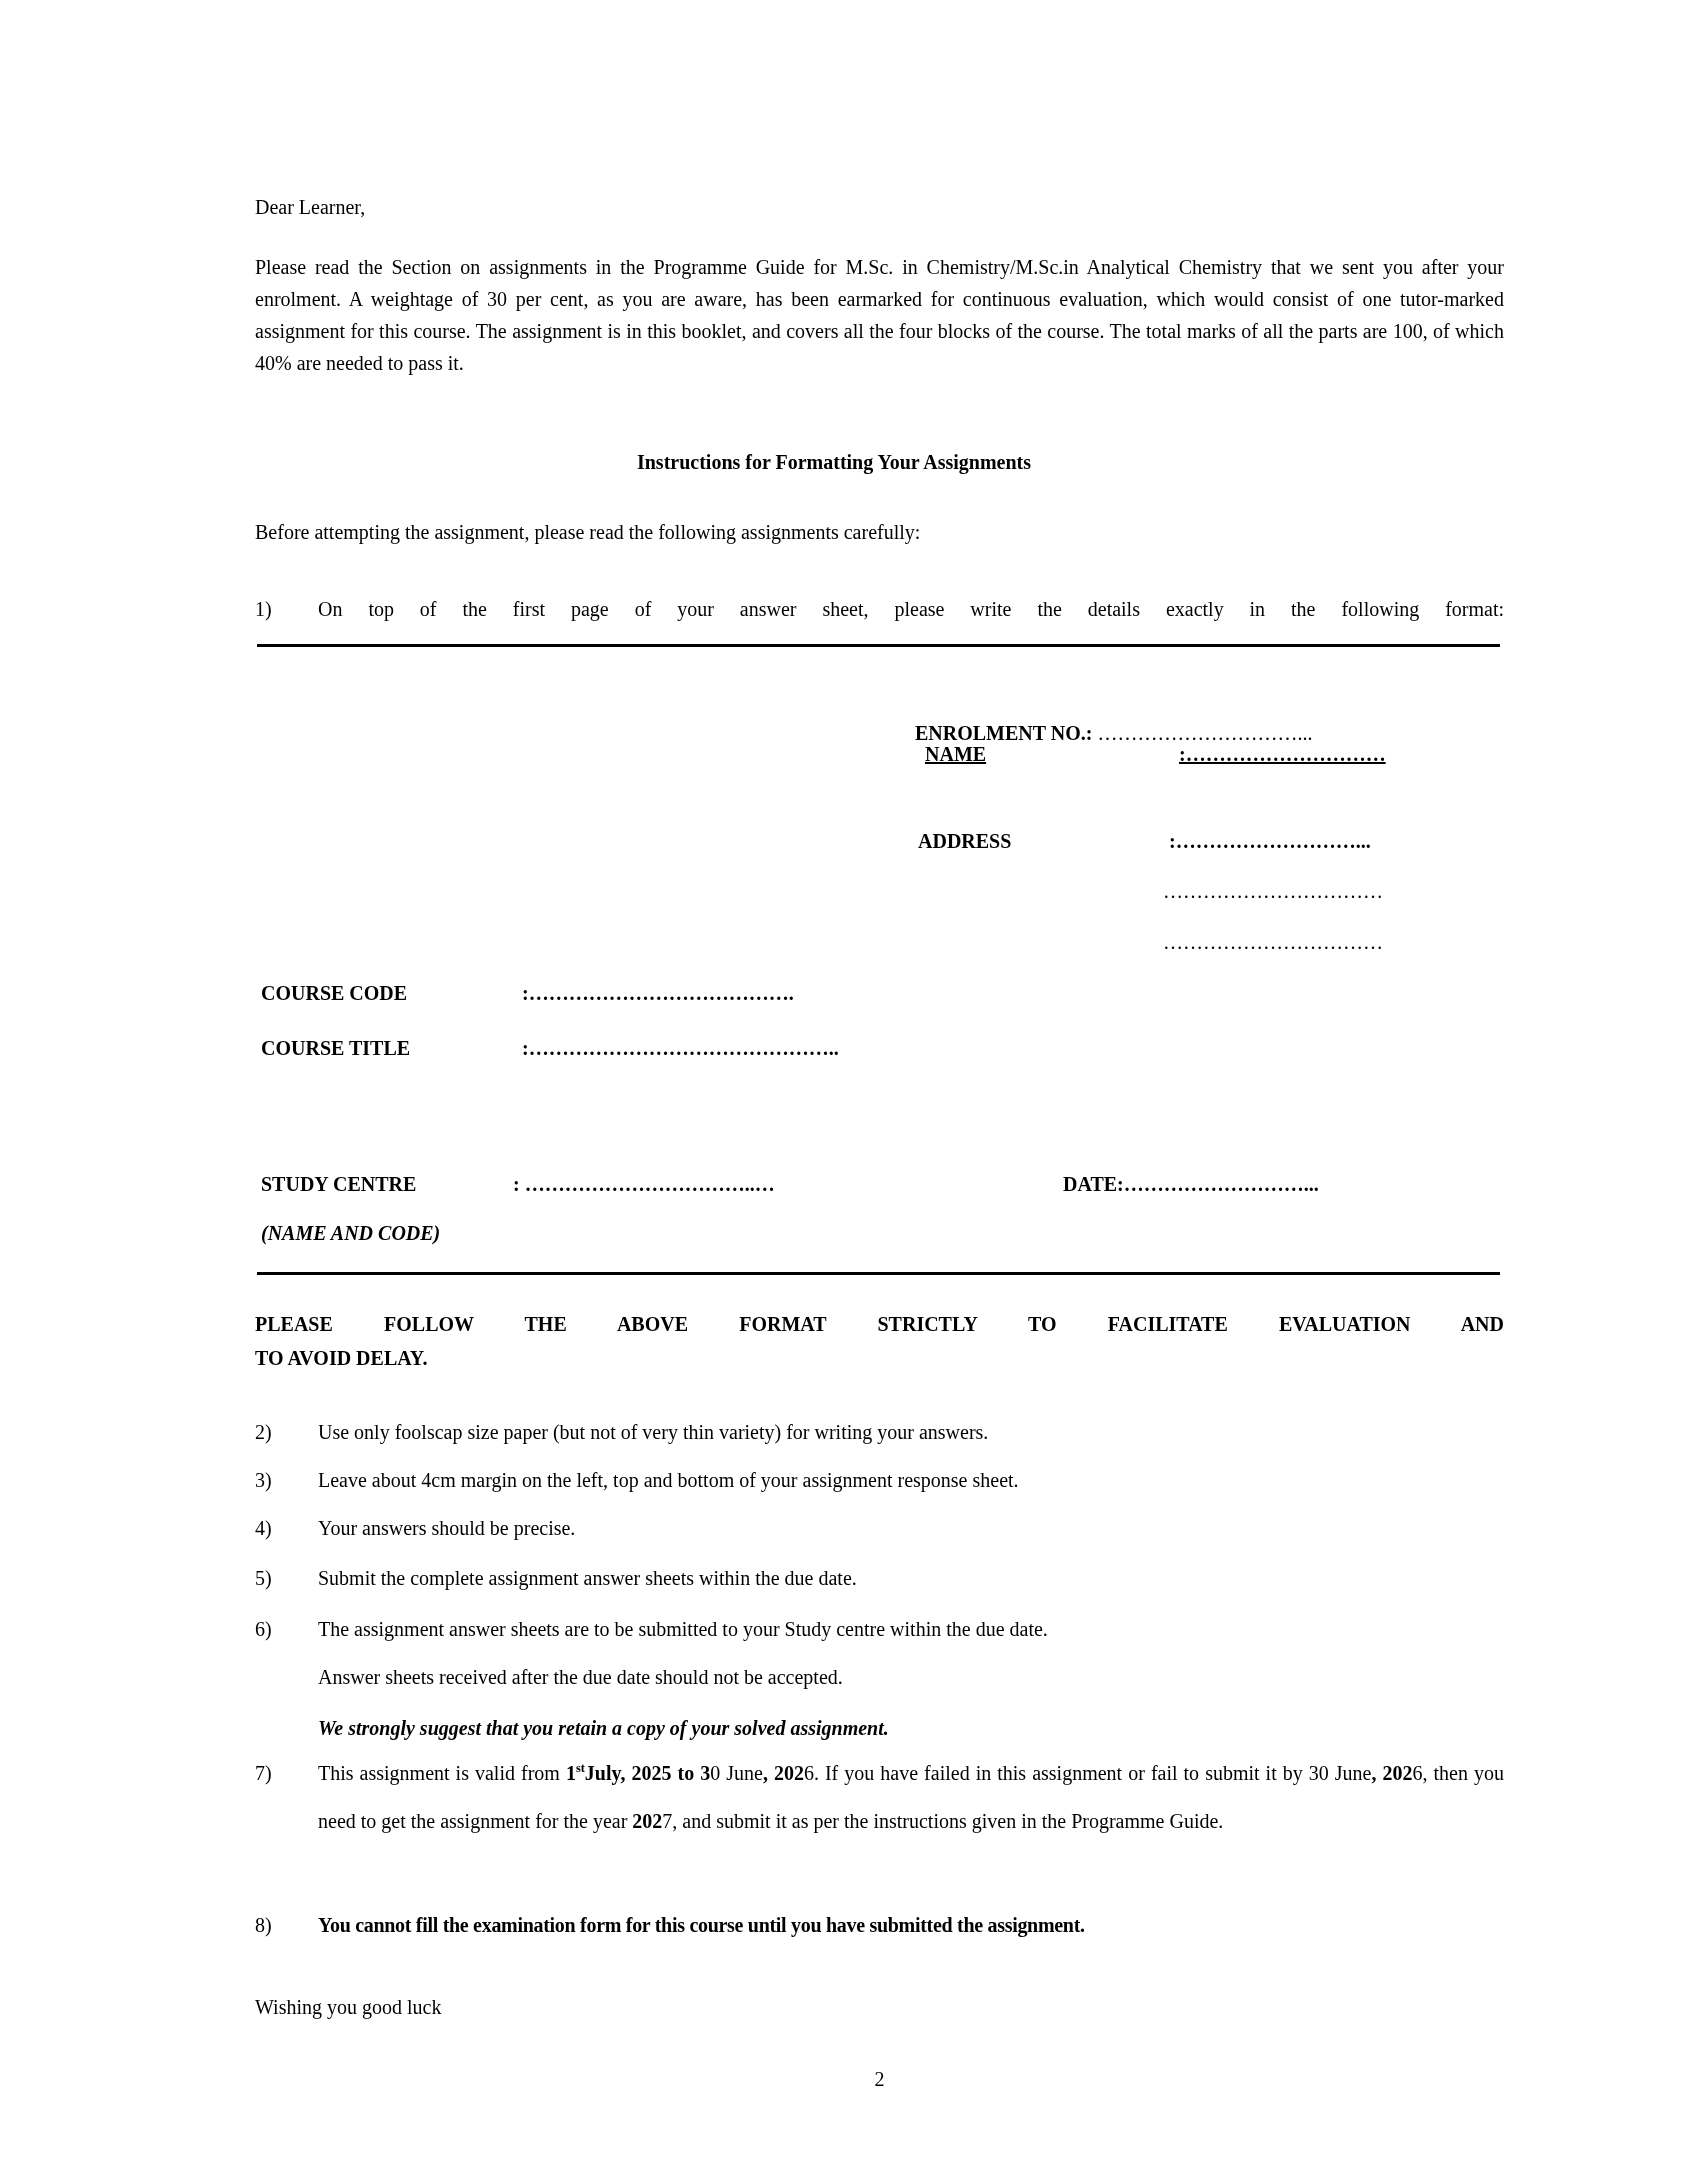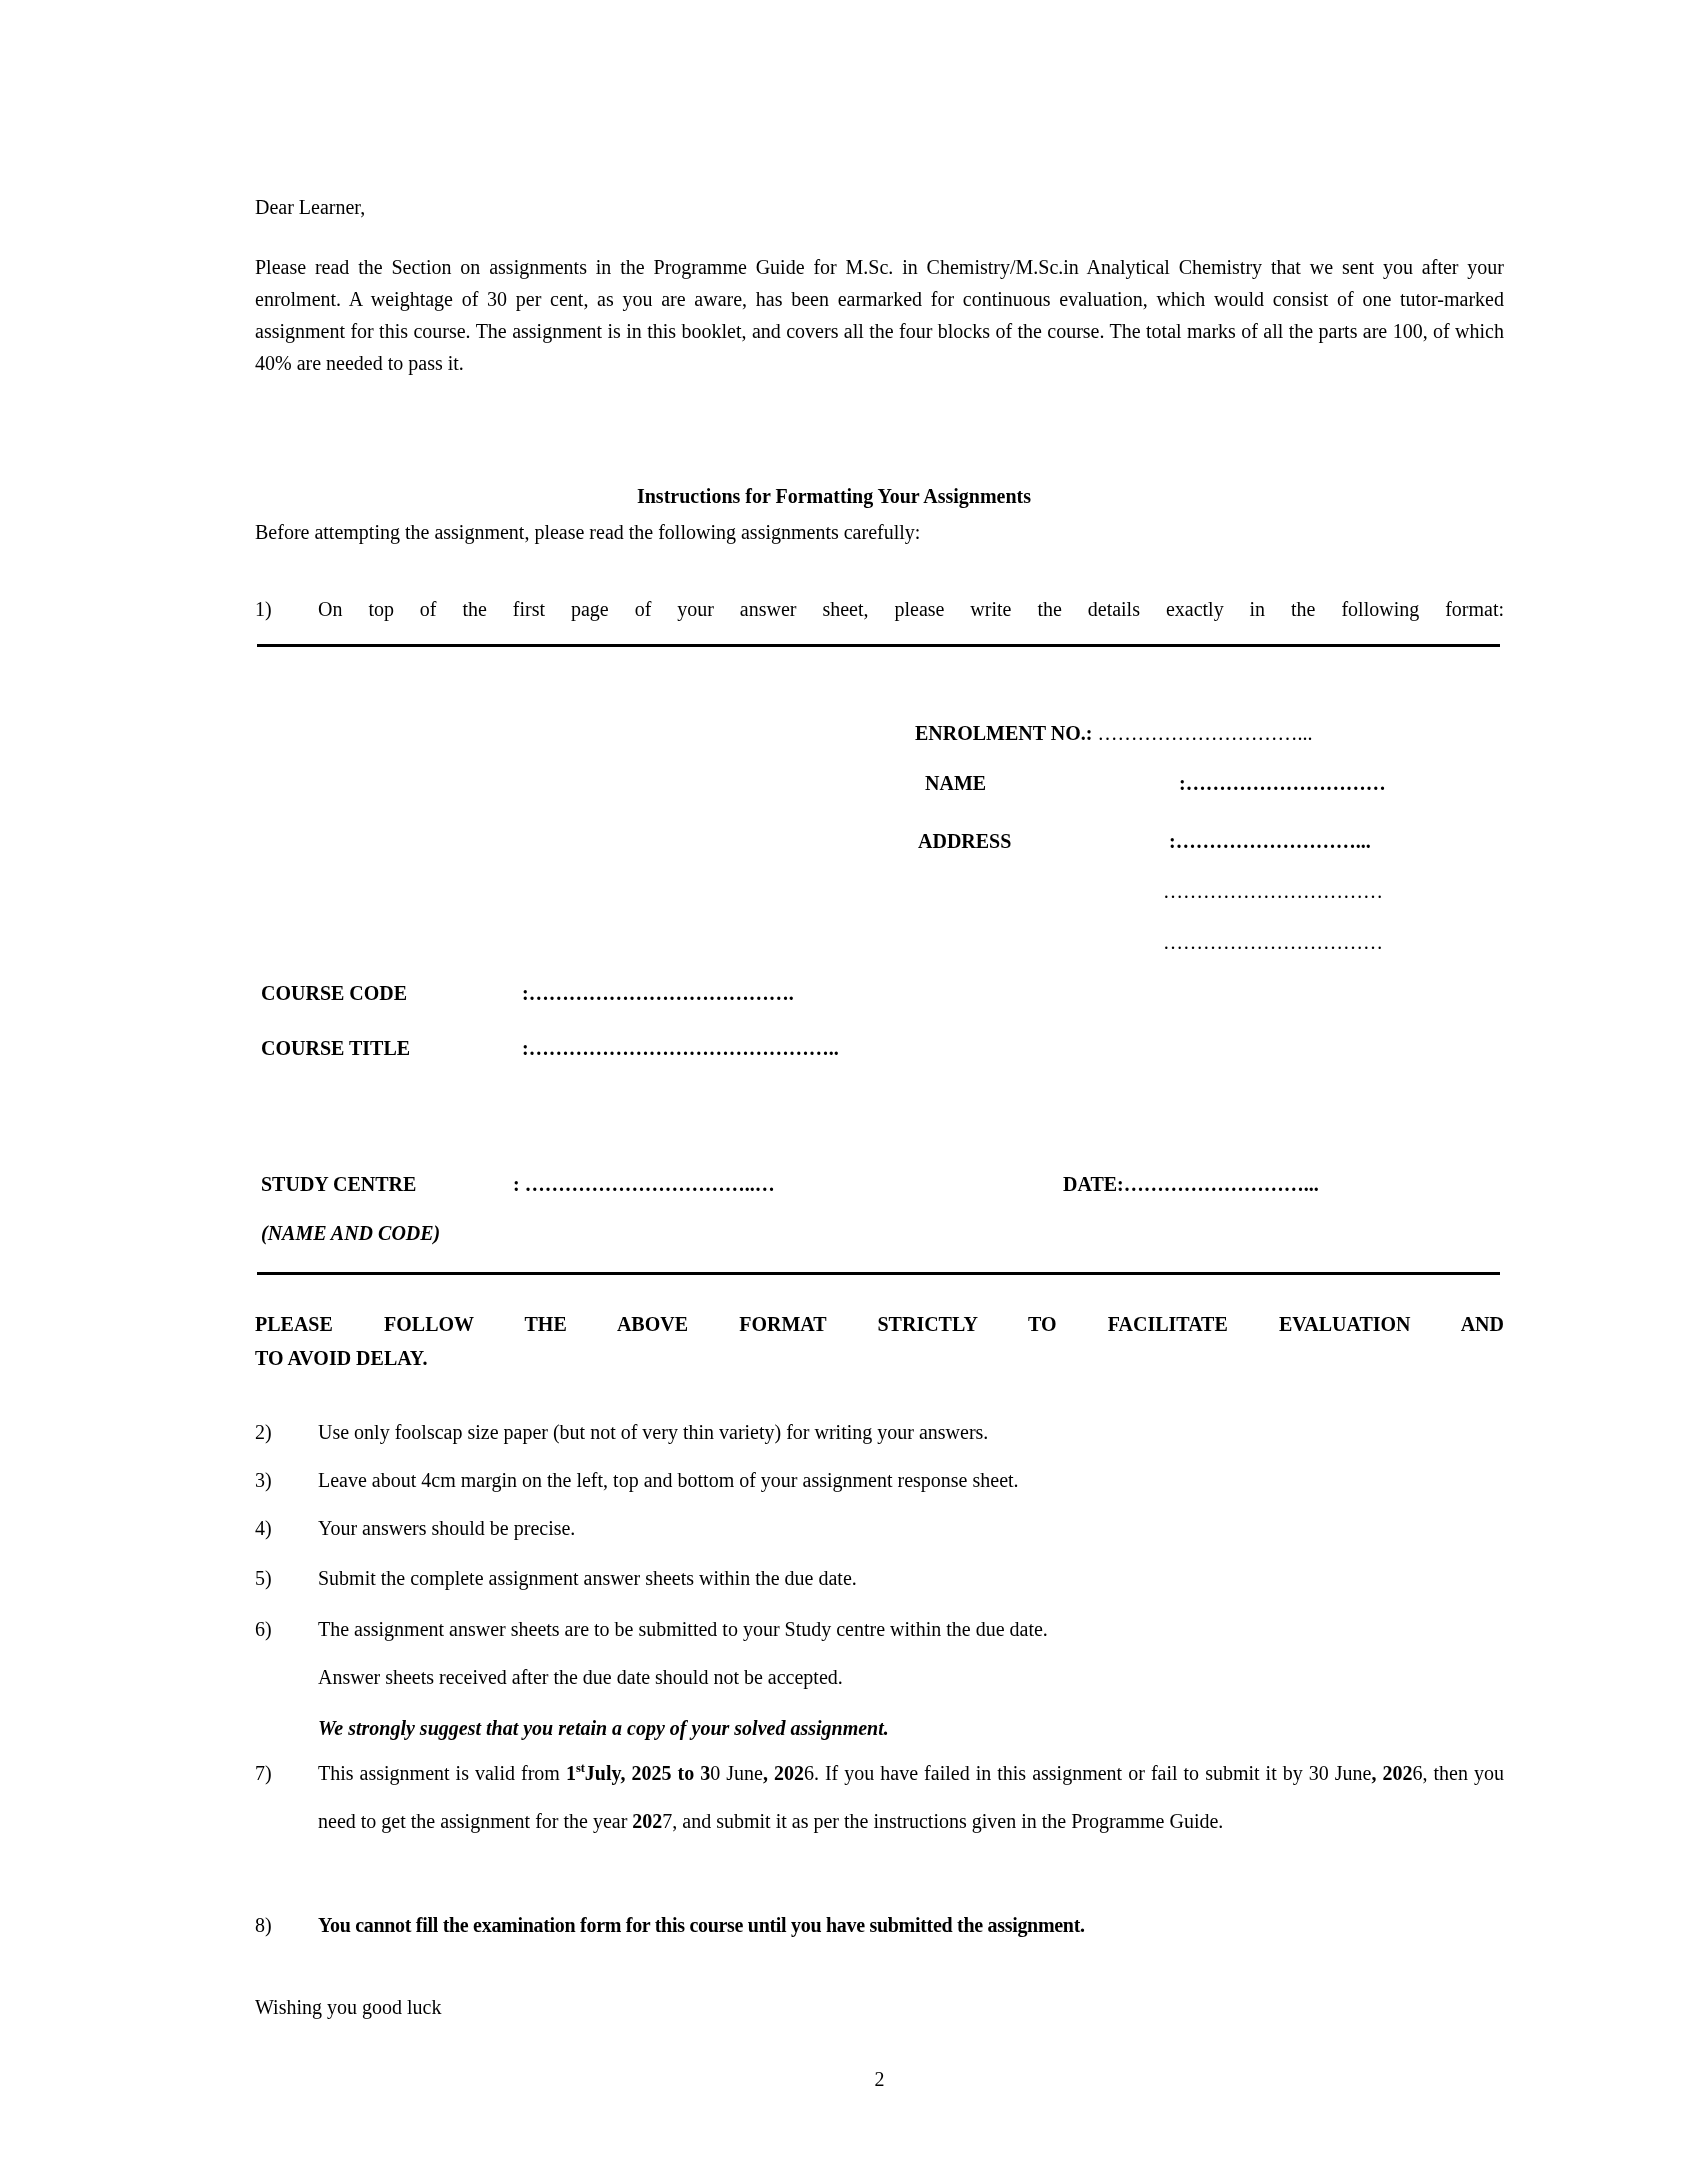--- a/index.html
+++ b/index.html
@@ -14,36 +14,36 @@
     line-height: 32px;
     color: #000000;
     overflow: hidden;
   }
   .abs { position: absolute; }
   .b { font-weight: bold; }
   sup { font-size: 0.62em; vertical-align: super; line-height: 0; font-weight: bold; }
 
   #salutation   { left: 255px; top: 191px; }
   #intro        { left: 255px; top: 251px; width: 1249px; text-align: justify; }
-  #heading      { left: 255px; top: 480px; width: 1158px; text-align: center; font-weight: bold; }
+  #heading      { left: 255px; top: 446px; width: 1158px; text-align: center; font-weight: bold; }
   #lead-in      { left: 255px; top: 516px; }
 
   .item { display: flex; }
   .item .num { flex: 0 0 63px; }
   .item .txt { flex: 1 1 auto; }
 
   #item1 { left: 255px; top: 593px; width: 1249px; }
   #item1 .txt { text-align: justify; text-align-last: justify; }
 
   .rule { background: #000000; height: 3.3px; }
   #rule1 { left: 257px; top: 644px;  width: 1243px; }
   #rule2 { left: 257px; top: 1272px; width: 1243px; }
 
   #row-enrolment   { left: 915px; top: 717px; white-space: nowrap; }
-  #row-name        { left: 925px; top: 767px; display: flex; white-space: nowrap; }
+  #row-name        { left: 925px; top: 738px; display: flex; white-space: nowrap; text-decoration: underline; }
   #row-name .lbl   { flex: 0 0 254px; }
   #row-address     { left: 918px; top: 825px; display: flex; white-space: nowrap; }
   #row-address .lbl{ flex: 0 0 251px; }
   #addr-line2      { left: 1163px; top: 875px; white-space: nowrap; }
   #addr-line3      { left: 1163px; top: 926px; white-space: nowrap; }
 
   #row-course-code  { left: 261px; top: 977px; display: flex; white-space: nowrap; }
   #row-course-title { left: 261px; top: 1032px; display: flex; white-space: nowrap; }
   #row-course-code .lbl, #row-course-title .lbl { flex: 0 0 261px; }
   #row-assignment   { left: 261px; top: 1102px; white-space: nowrap; }

